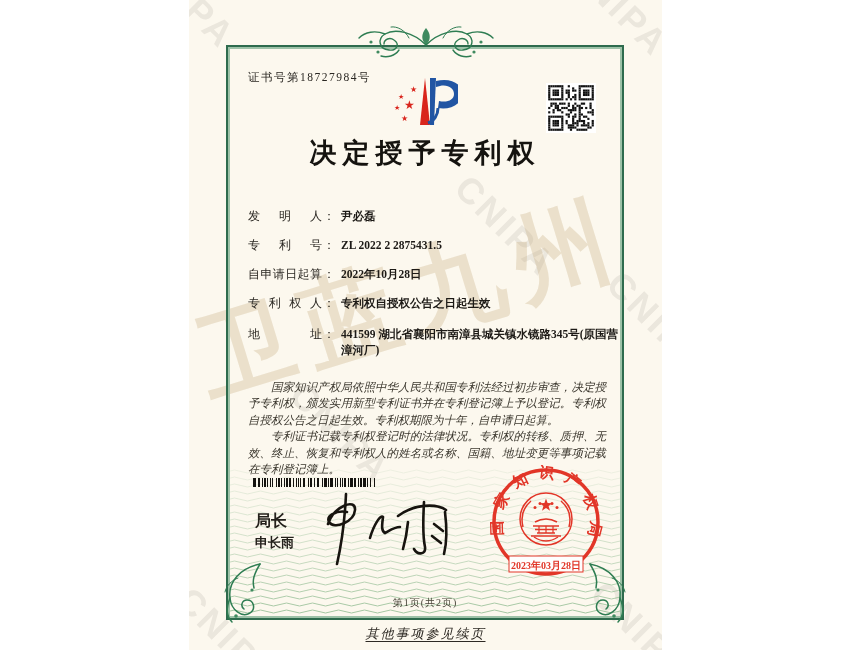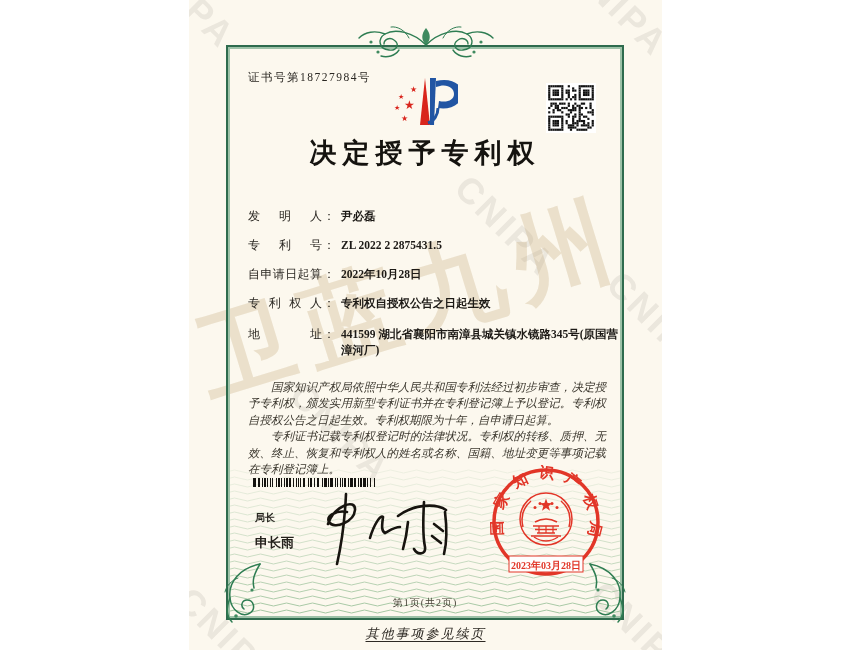--- a/index.html
+++ b/index.html
@@ -46,21 +46,21 @@
   .val { font-weight:bold; font-size:11.5px; color:#1d1a16; }
   .val-wrap { display:inline-block; width:280px; white-space:normal; line-height:16px;
               vertical-align:top; font-weight:bold; font-size:11.5px; color:#1d1a16; }
   .g2 { position:absolute; left:175px; top:0; }
 
   .paras { position:absolute; left:59px; top:379px; width:358px; }
   .paras p { font-size:11.5px; line-height:16.4px; text-indent:2em; text-align:justify;
              color:#3b372e; font-style:italic; }
 
   .barcode { position:absolute; left:64px; top:478px; }
-  .signer-title { position:absolute; left:66px; top:511px; font-size:10px; font-weight:bold;
+  .signer-title { position:absolute; left:66px; top:511px; font-size:16px; font-weight:bold;
              color:#24211c; font-family:Liberation Sans, sans-serif; }
   .signer-name  { position:absolute; left:66px; top:534px; font-size:13px; font-weight:bold;
              color:#24211c; font-family:"Liberation Sans","DejaVu Sans",sans-serif; }
   .sig  { position:absolute; left:115px; top:486px; }
   .seal { position:absolute; left:300px; top:465px; opacity:0.95; }
 
   .page-num { position:absolute; left:37px; top:596px; width:398px; text-align:center;
               font-size:10px; letter-spacing:1px; color:#474337; }
   .foot-note { position:absolute; left:0; top:625px; width:473px; text-align:center;
                font-size:13px; letter-spacing:2px; color:#2e2a24; font-style:italic;

